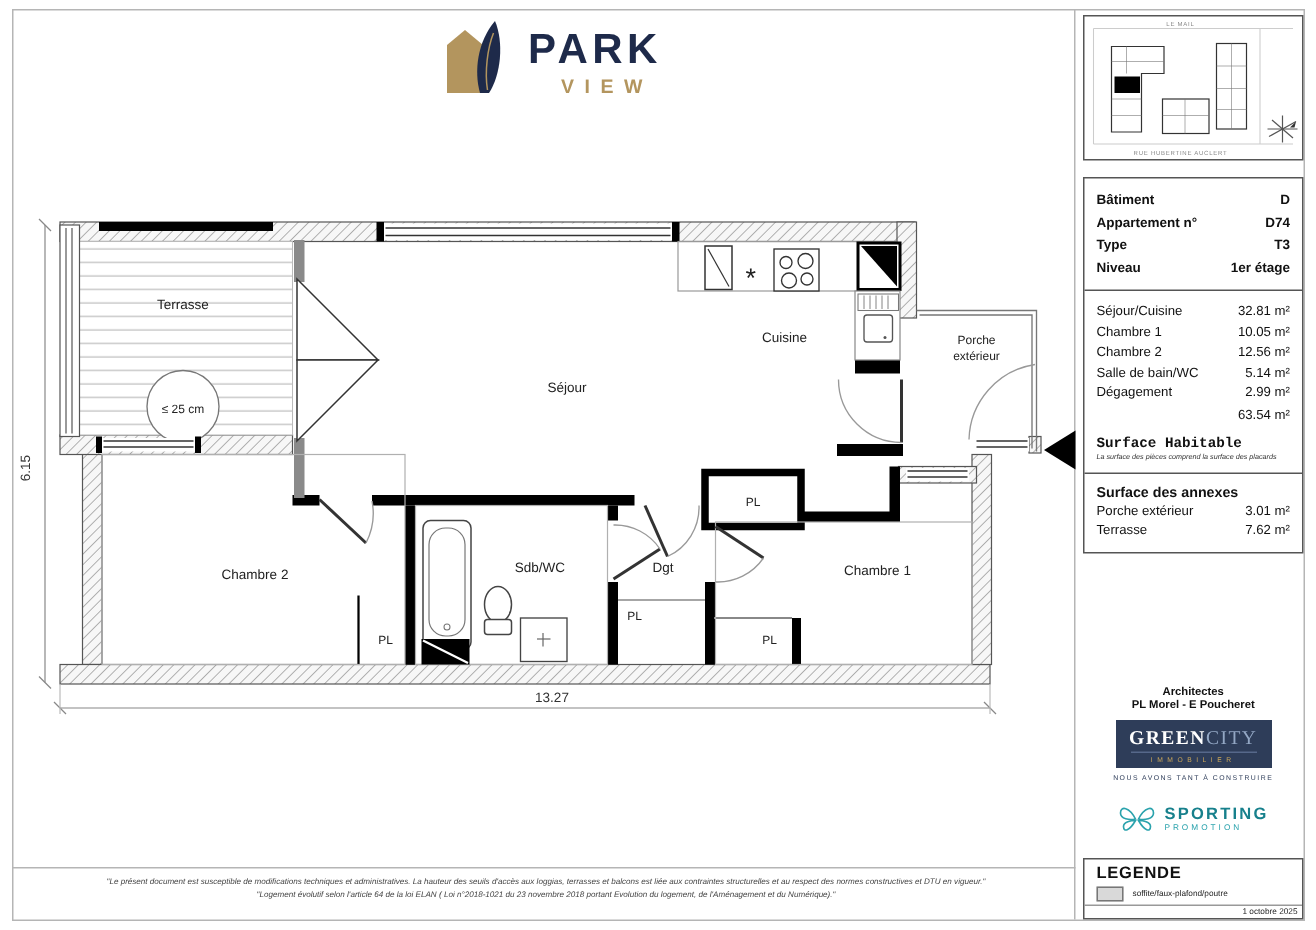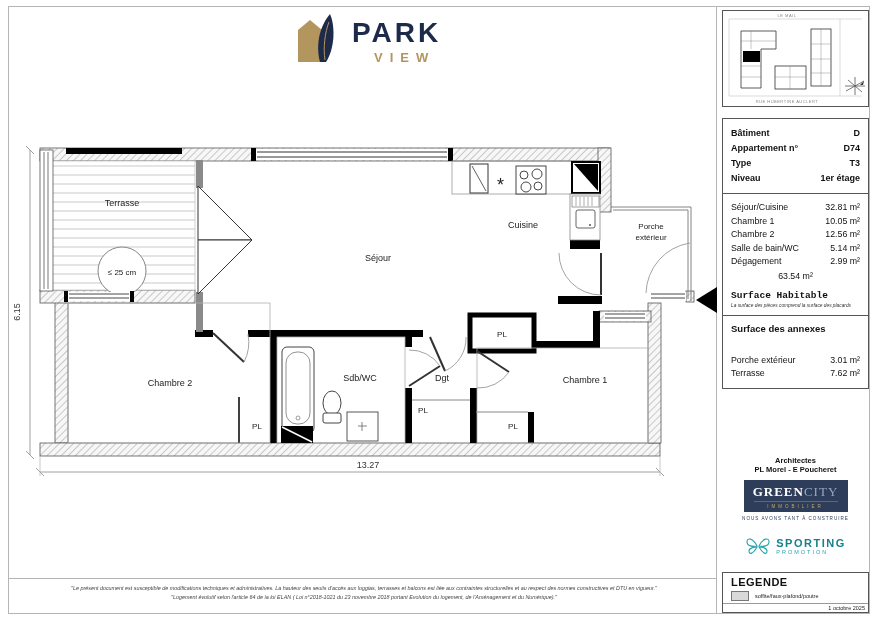--- a/index.html
+++ b/index.html
@@ -18,23 +18,23 @@
   
   .box{position:absolute;left:722px;width:147px;border:1px solid #555;background:#fff;box-sizing:border-box;}
   #map-box{top:10px;height:97px;}
   #info-box{top:118px;}
   .sec{padding:7px 8px;}
   .sec + .sec{border-top:1px solid #555;}
   .irow{display:flex;justify-content:space-between;font-size:9px;line-height:15px;}
   .irow .lab{font-weight:bold;}
   .irow .val{font-weight:bold;}
   .arow{display:flex;justify-content:space-between;font-size:8.8px;line-height:13.5px;}
-  .trow{text-align:center;font-size:8.8px;line-height:14px;}
+  .trow{text-align:right;font-size:8.8px;line-height:14px;}
   .sec-title{font-size:9.5px;font-weight:bold;margin-top:7px;font-family:Liberation Mono, monospace;}
-  .sec-title2{font-size:9.5px;font-weight:bold;margin-bottom:20px;}
+  .sec-title2{font-size:9.5px;font-weight:bold;margin-bottom:0;}
   .sec-note{font-size:4.8px;font-style:italic;color:#333;margin-top:2px;}
 
   .credits{position:absolute;left:722px;top:456px;width:147px;text-align:center;}
   .arch-t{font-size:7.5px;font-weight:bold;line-height:9px;}
   .gc-box{width:104px;margin:6px auto 0 auto;background:#2e3d59;padding:5px 0 3px 0;}
   .gc-line1{font-family:"Liberation Serif",serif;font-size:13px;line-height:13px;}
   .gc-green{color:#ffffff;font-weight:bold;letter-spacing:1px;}
   .gc-city{color:#93a7c4;letter-spacing:1px;}
   .gc-sub{font-size:4.5px;color:#c9a55a;letter-spacing:3px;margin-top:3px;border-top:1px solid #56688a;padding-top:2px;width:84px;margin-left:auto;margin-right:auto;}
   .gc-tag{font-size:4.6px;color:#2e3d59;letter-spacing:1px;margin-top:4px;}

